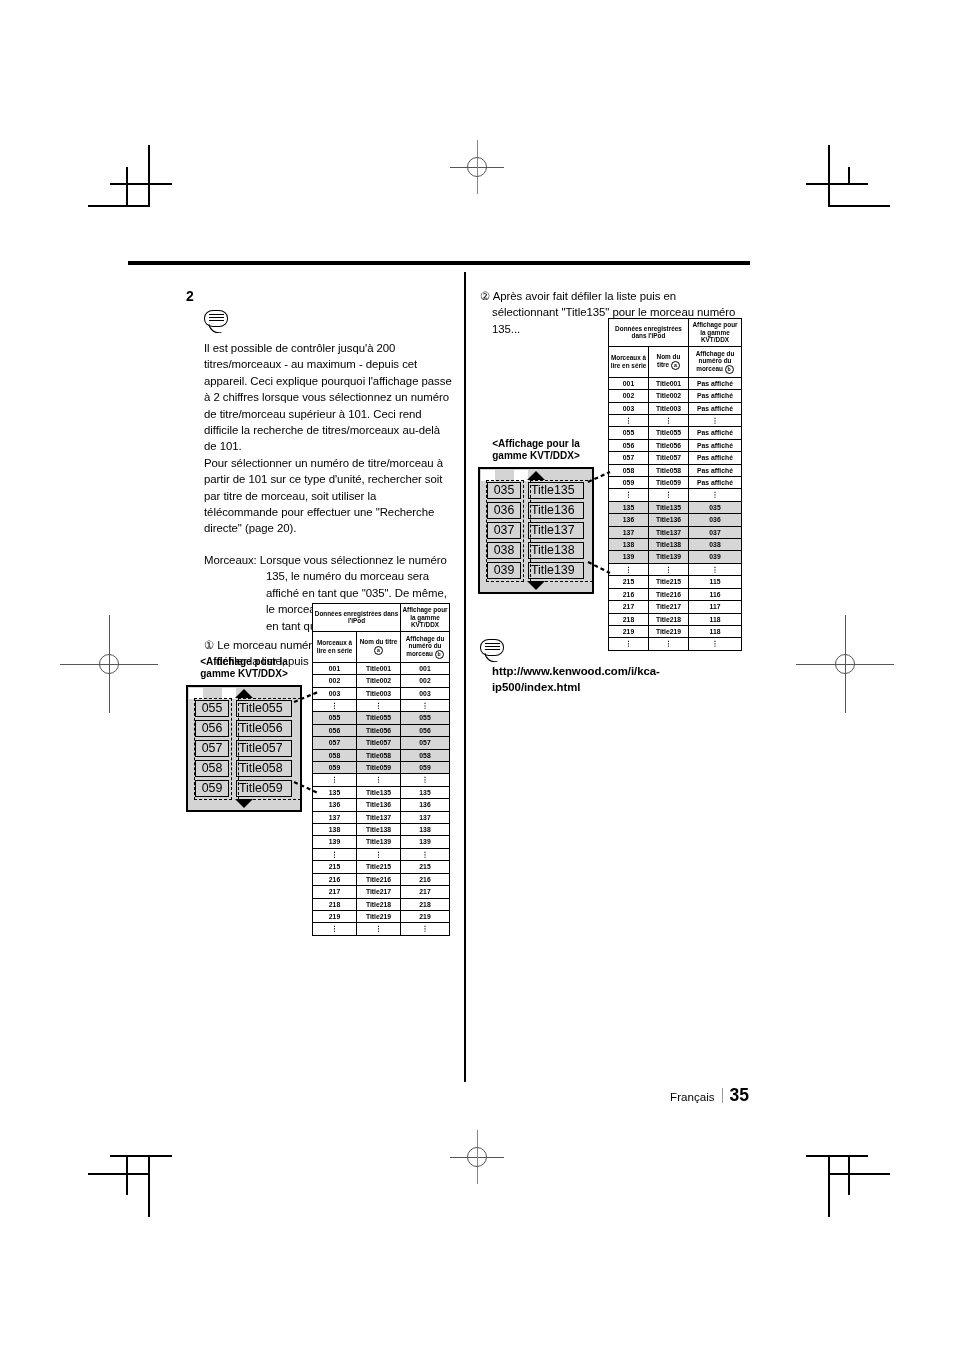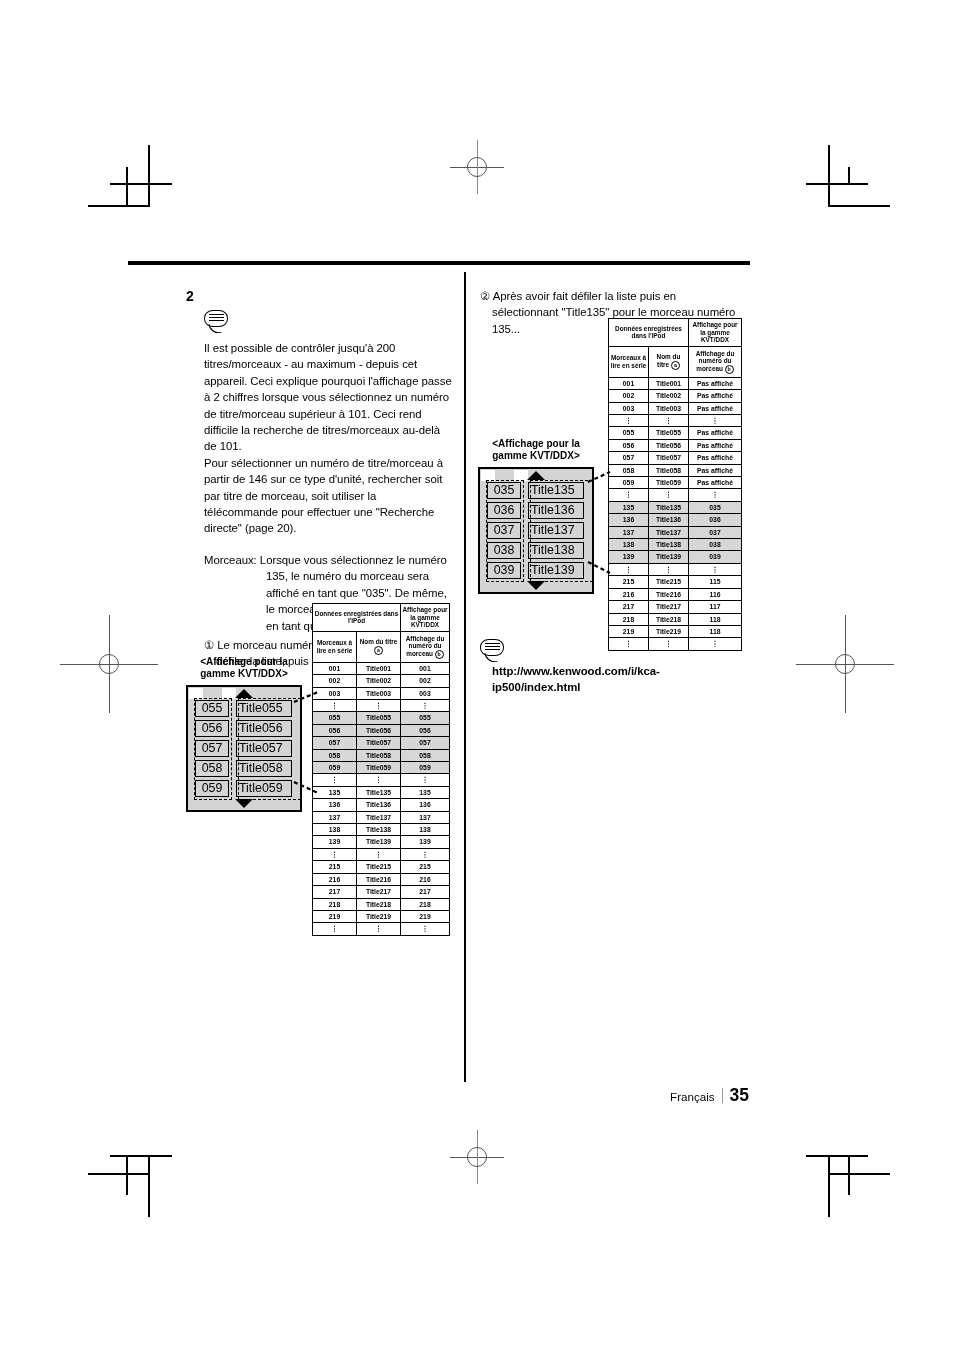--- a/index.html
+++ b/index.html
@@ -211,21 +211,21 @@
       <div class="bub">
           <i></i>
           <i></i>
           <i></i>
         </div>
       <div class="tail"></div>
     </div>
   </div>
 
   <div class="body-text" style="margin-top:6px;">Il est possible de contrôler jusqu'à 200 titres/morceaux - au maximum - depuis cet appareil. Ceci explique pourquoi l'affichage passe à 2 chiffres lorsque vous sélectionnez un numéro de titre/morceau supérieur à 101. Ceci rend difficile la recherche de titres/morceaux au-delà de 101.</div>
-  <div class="body-text" style="margin-top:0px;">Pour sélectionner un numéro de titre/morceau à partir de 146 sur ce type d'unité, rechercher soit par titre de morceau, soit utiliser la télécommande pour effectuer une "Recherche directe" (page 20).</div>
+  <div class="body-text" style="margin-top:0px;">Pour sélectionner un numéro de titre/morceau à partir de 101 sur ce type d'unité, rechercher soit par titre de morceau, soit utiliser la télécommande pour effectuer une "Recherche directe" (page 20).</div>
 
   <div class="body-text exemple-ind" style="margin-top:15px;">
     <span>Morceaux:</span>
     <span>Lorsque vous sélectionnez le numéro 135, le numéro du morceau sera affiché en tant que "035". De même, le morceau numéro 215 sera affiché en tant que "115".</span>
   </div>
 
   <div class="body-text hang" style="margin-top:3px;">
     <span>①</span>
     <span>Le morceau numéro 055 est lu après avoir fait défiler la liste, puis choisi "Title055".</span>
   </div>

